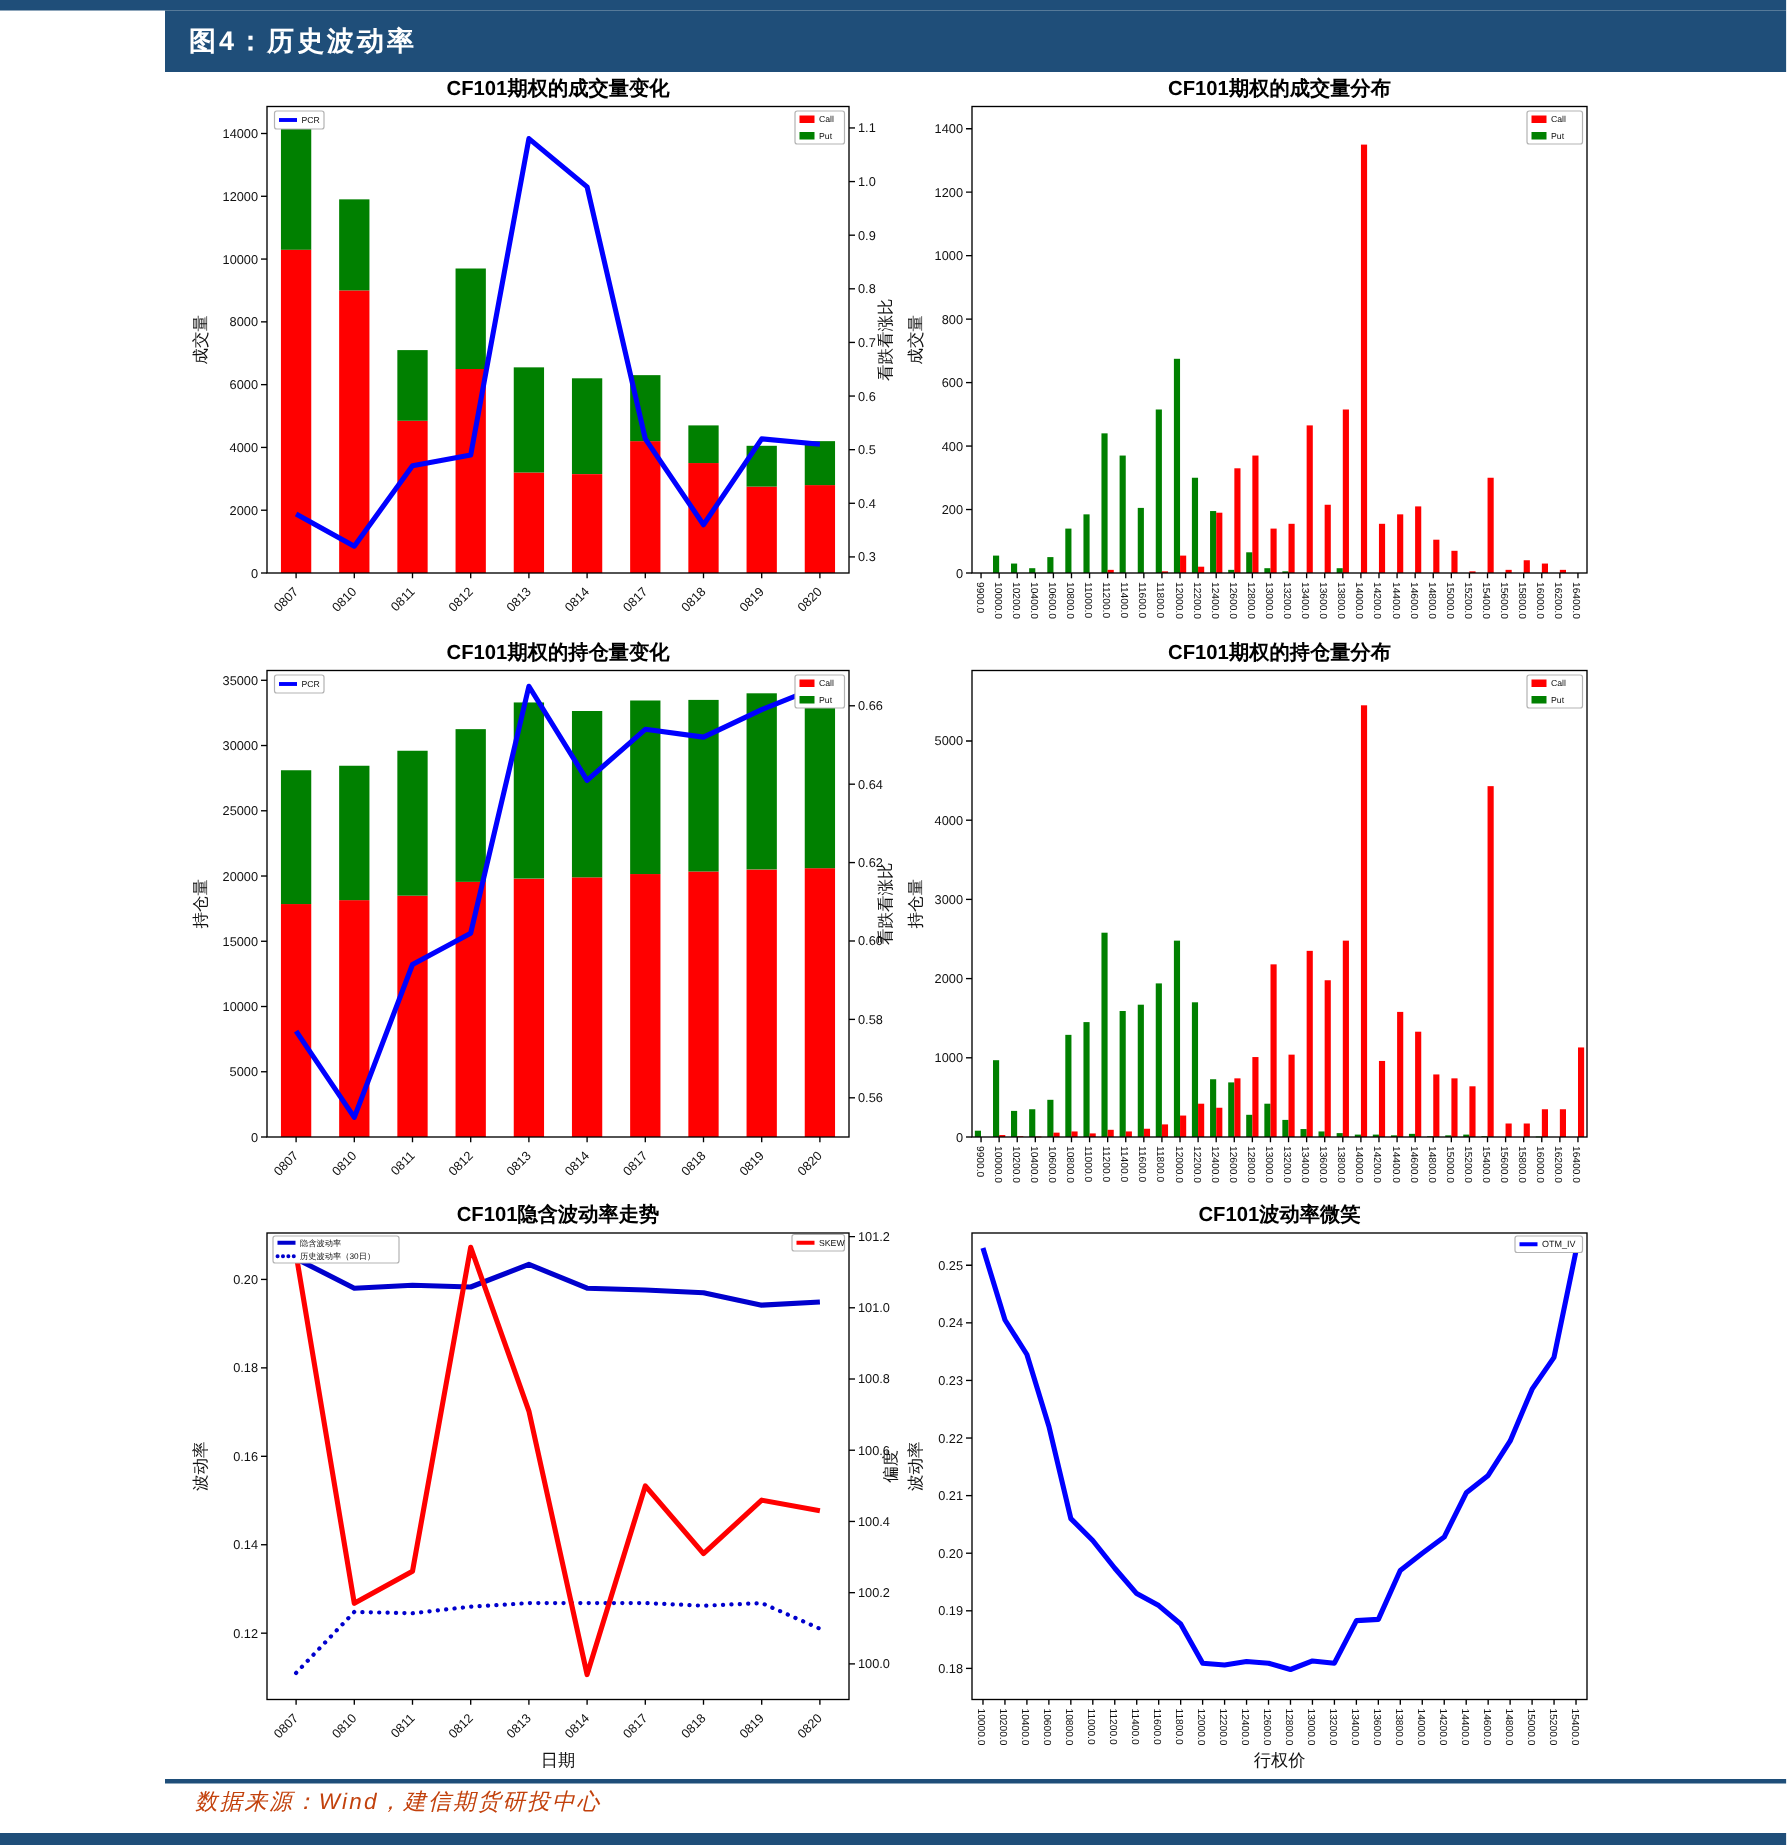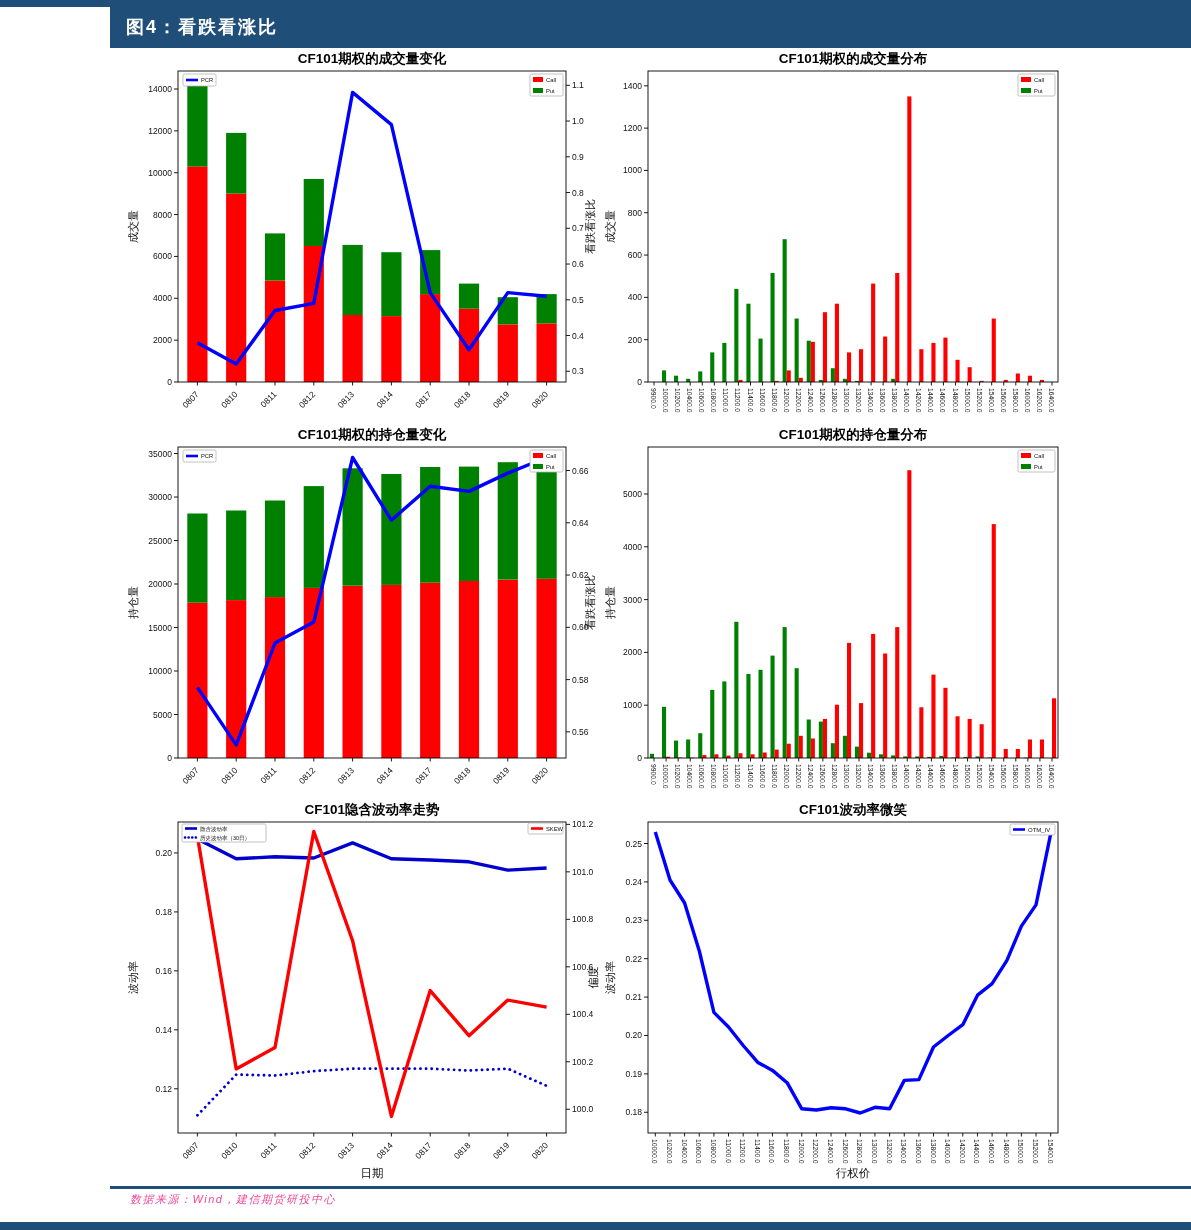--- a/index.html
+++ b/index.html
@@ -8,31 +8,31 @@
   .banner{position:absolute;left:110px;right:0;top:7px;height:41px;background:#1f4e79;color:#fff;
           font-weight:bold;font-size:18px;line-height:41px;padding-left:16px;box-sizing:border-box;letter-spacing:2px;}
   .chart{position:absolute;background:#fff;}
   #c0{left:110px;top:50px;width:490px;height:376px;}
   #c1{left:600px;top:50px;width:591px;height:376px;}
   #c2{left:110px;top:426px;width:490px;height:376px;}
   #c3{left:600px;top:426px;width:591px;height:376px;}
   #c4{left:110px;top:801px;width:494px;height:385px;}
   #c5{left:600px;top:801px;width:591px;height:385px;}
   .footer-rule{position:absolute;left:110px;right:0;top:1186px;height:3px;background:#1f4e79;}
-  .footer{position:absolute;left:130px;top:1192px;font-size:11px;font-style:italic;font-weight:500;color:#ec4899;letter-spacing:1.5px;}
+  .footer{position:absolute;left:130px;top:1192px;font-size:15px;font-style:italic;font-weight:500;color:#c2410c;letter-spacing:1.5px;}
   .bottom-strip{position:absolute;left:0;right:0;top:1222px;height:8px;background:#1f4e79;}
   svg text{font-family:"Liberation Sans",sans-serif;}
 </style>
 </head>
 <body>
 
 <div class="page">
   <div class="top-strip"></div>
   <div class="banner">
-    <span>图4：看跌看涨比</span>
+    <span>图4：历史波动率</span>
   </div>
 
   <div class="chart" id="c0"><svg width="490" height="376" viewBox="0 0 490 376">
         <g>
           <rect x="77.3" y="116.4" width="20.2" height="215.6" fill="#ff0000"></rect>
           <rect x="116.1" y="143.6" width="20.2" height="188.4" fill="#ff0000"></rect>
           <rect x="154.9" y="230.5" width="20.2" height="101.5" fill="#ff0000"></rect>
           <rect x="193.7" y="196.0" width="20.2" height="136.0" fill="#ff0000"></rect>
           <rect x="232.5" y="265.0" width="20.2" height="67.0" fill="#ff0000"></rect>
           <rect x="271.3" y="266.1" width="20.2" height="65.9" fill="#ff0000"></rect>

